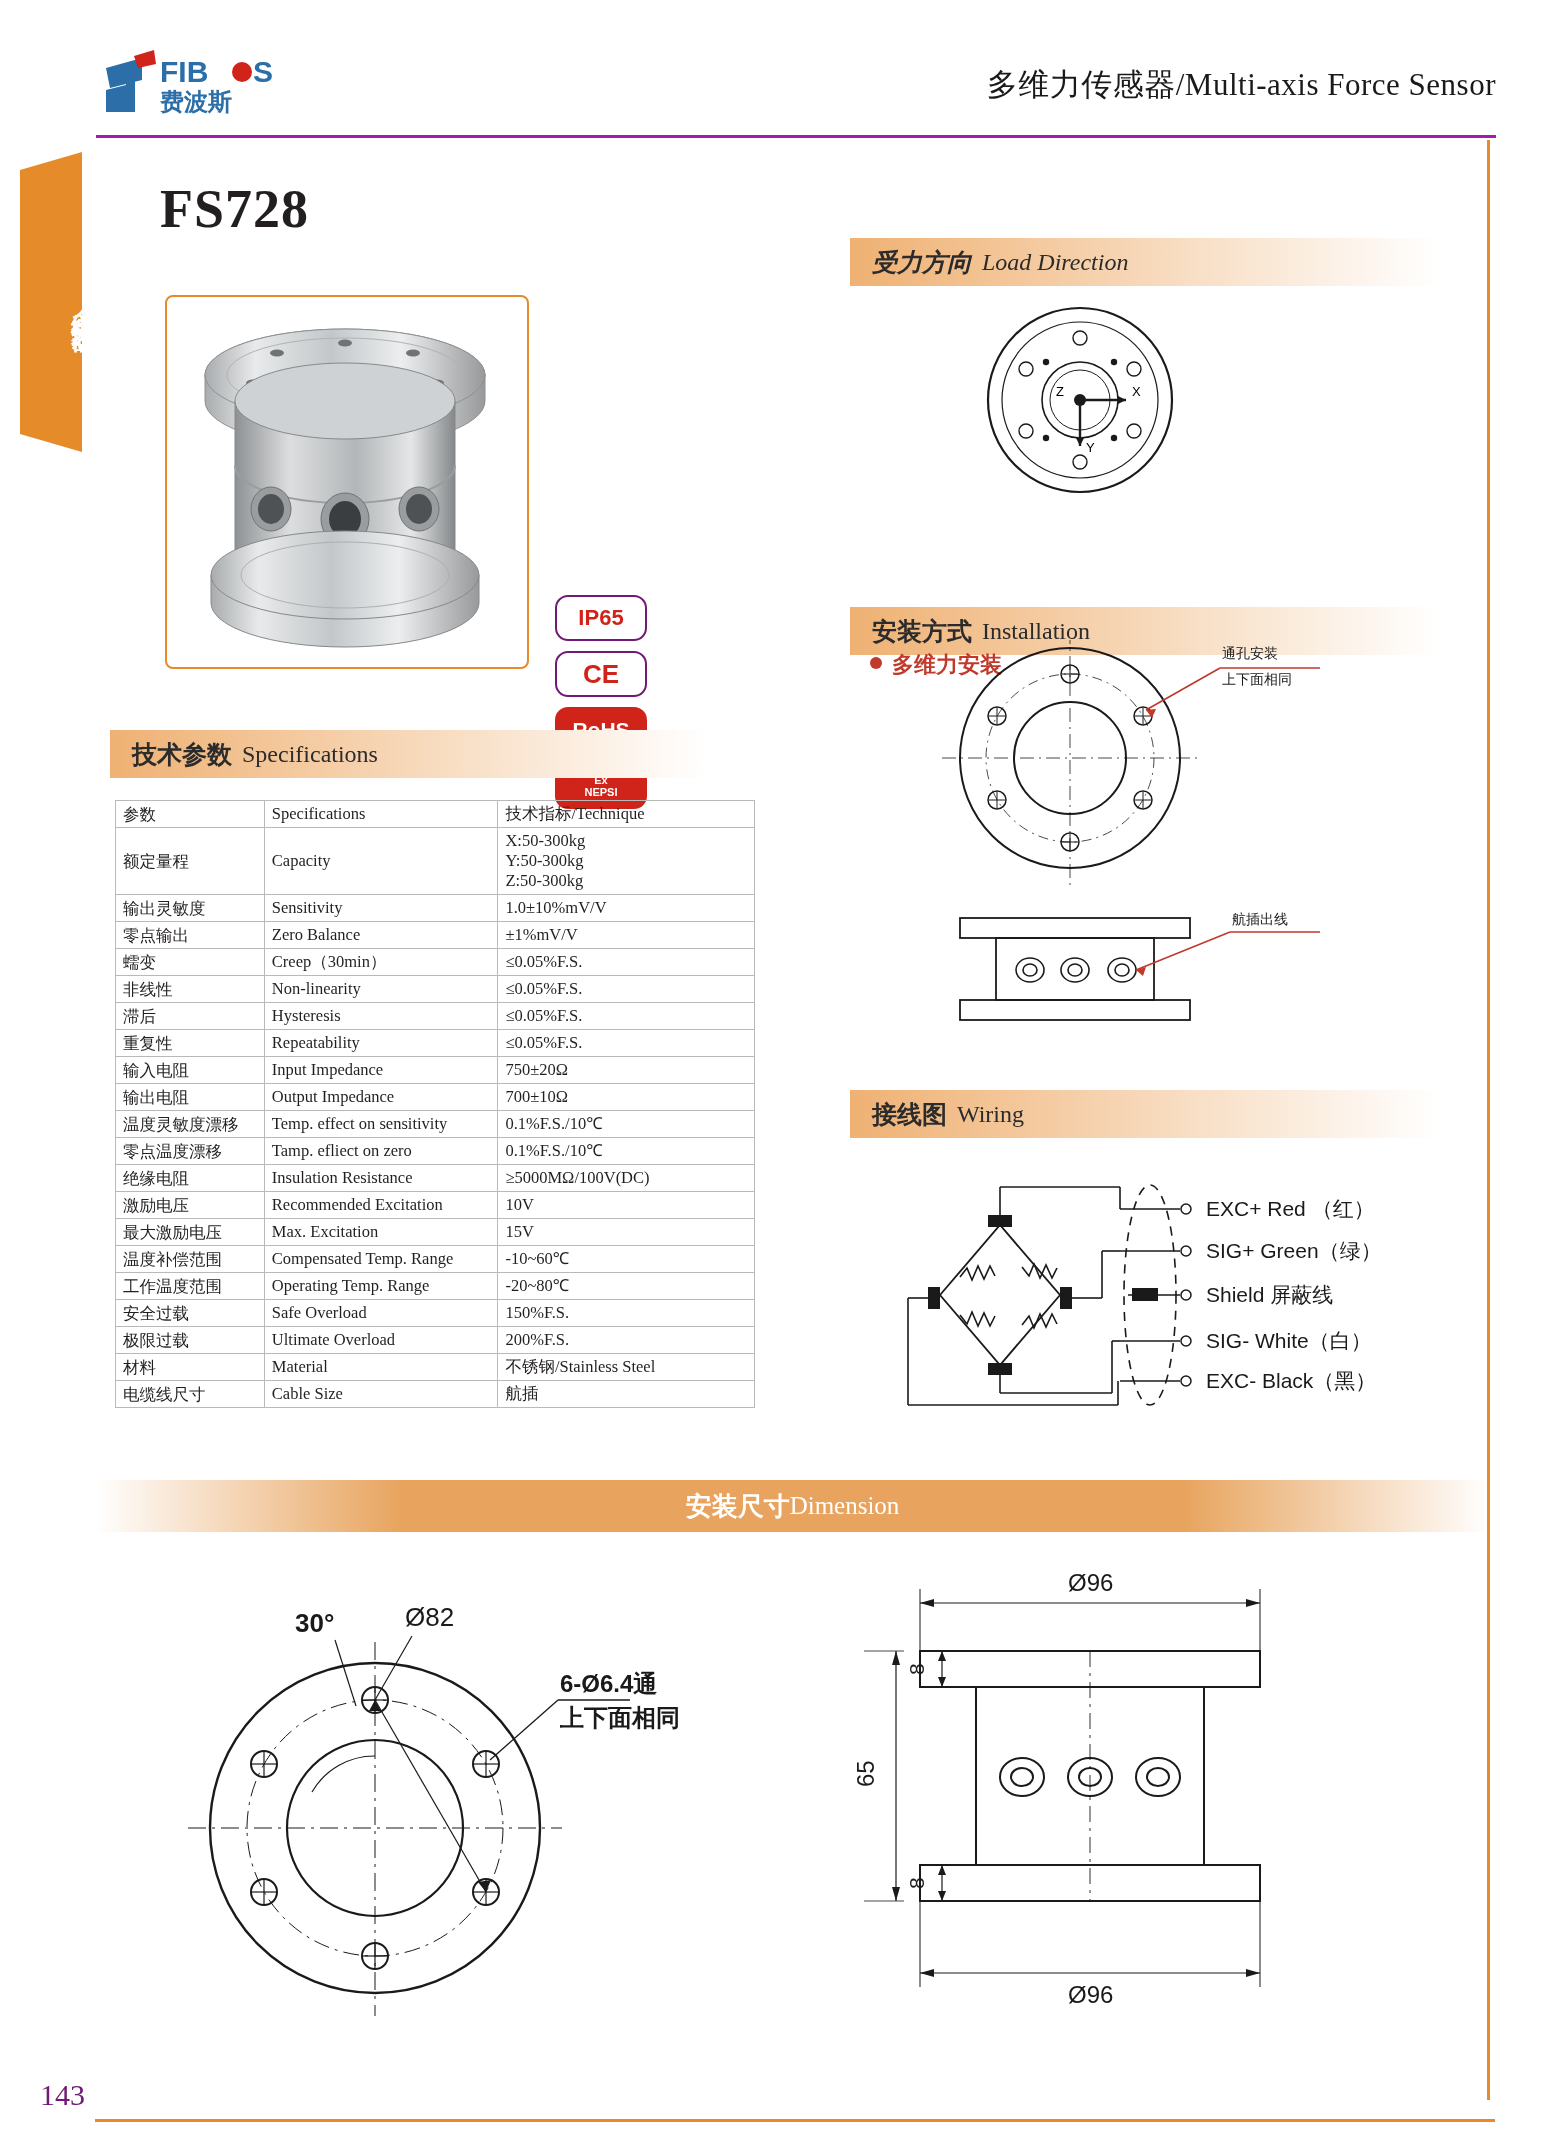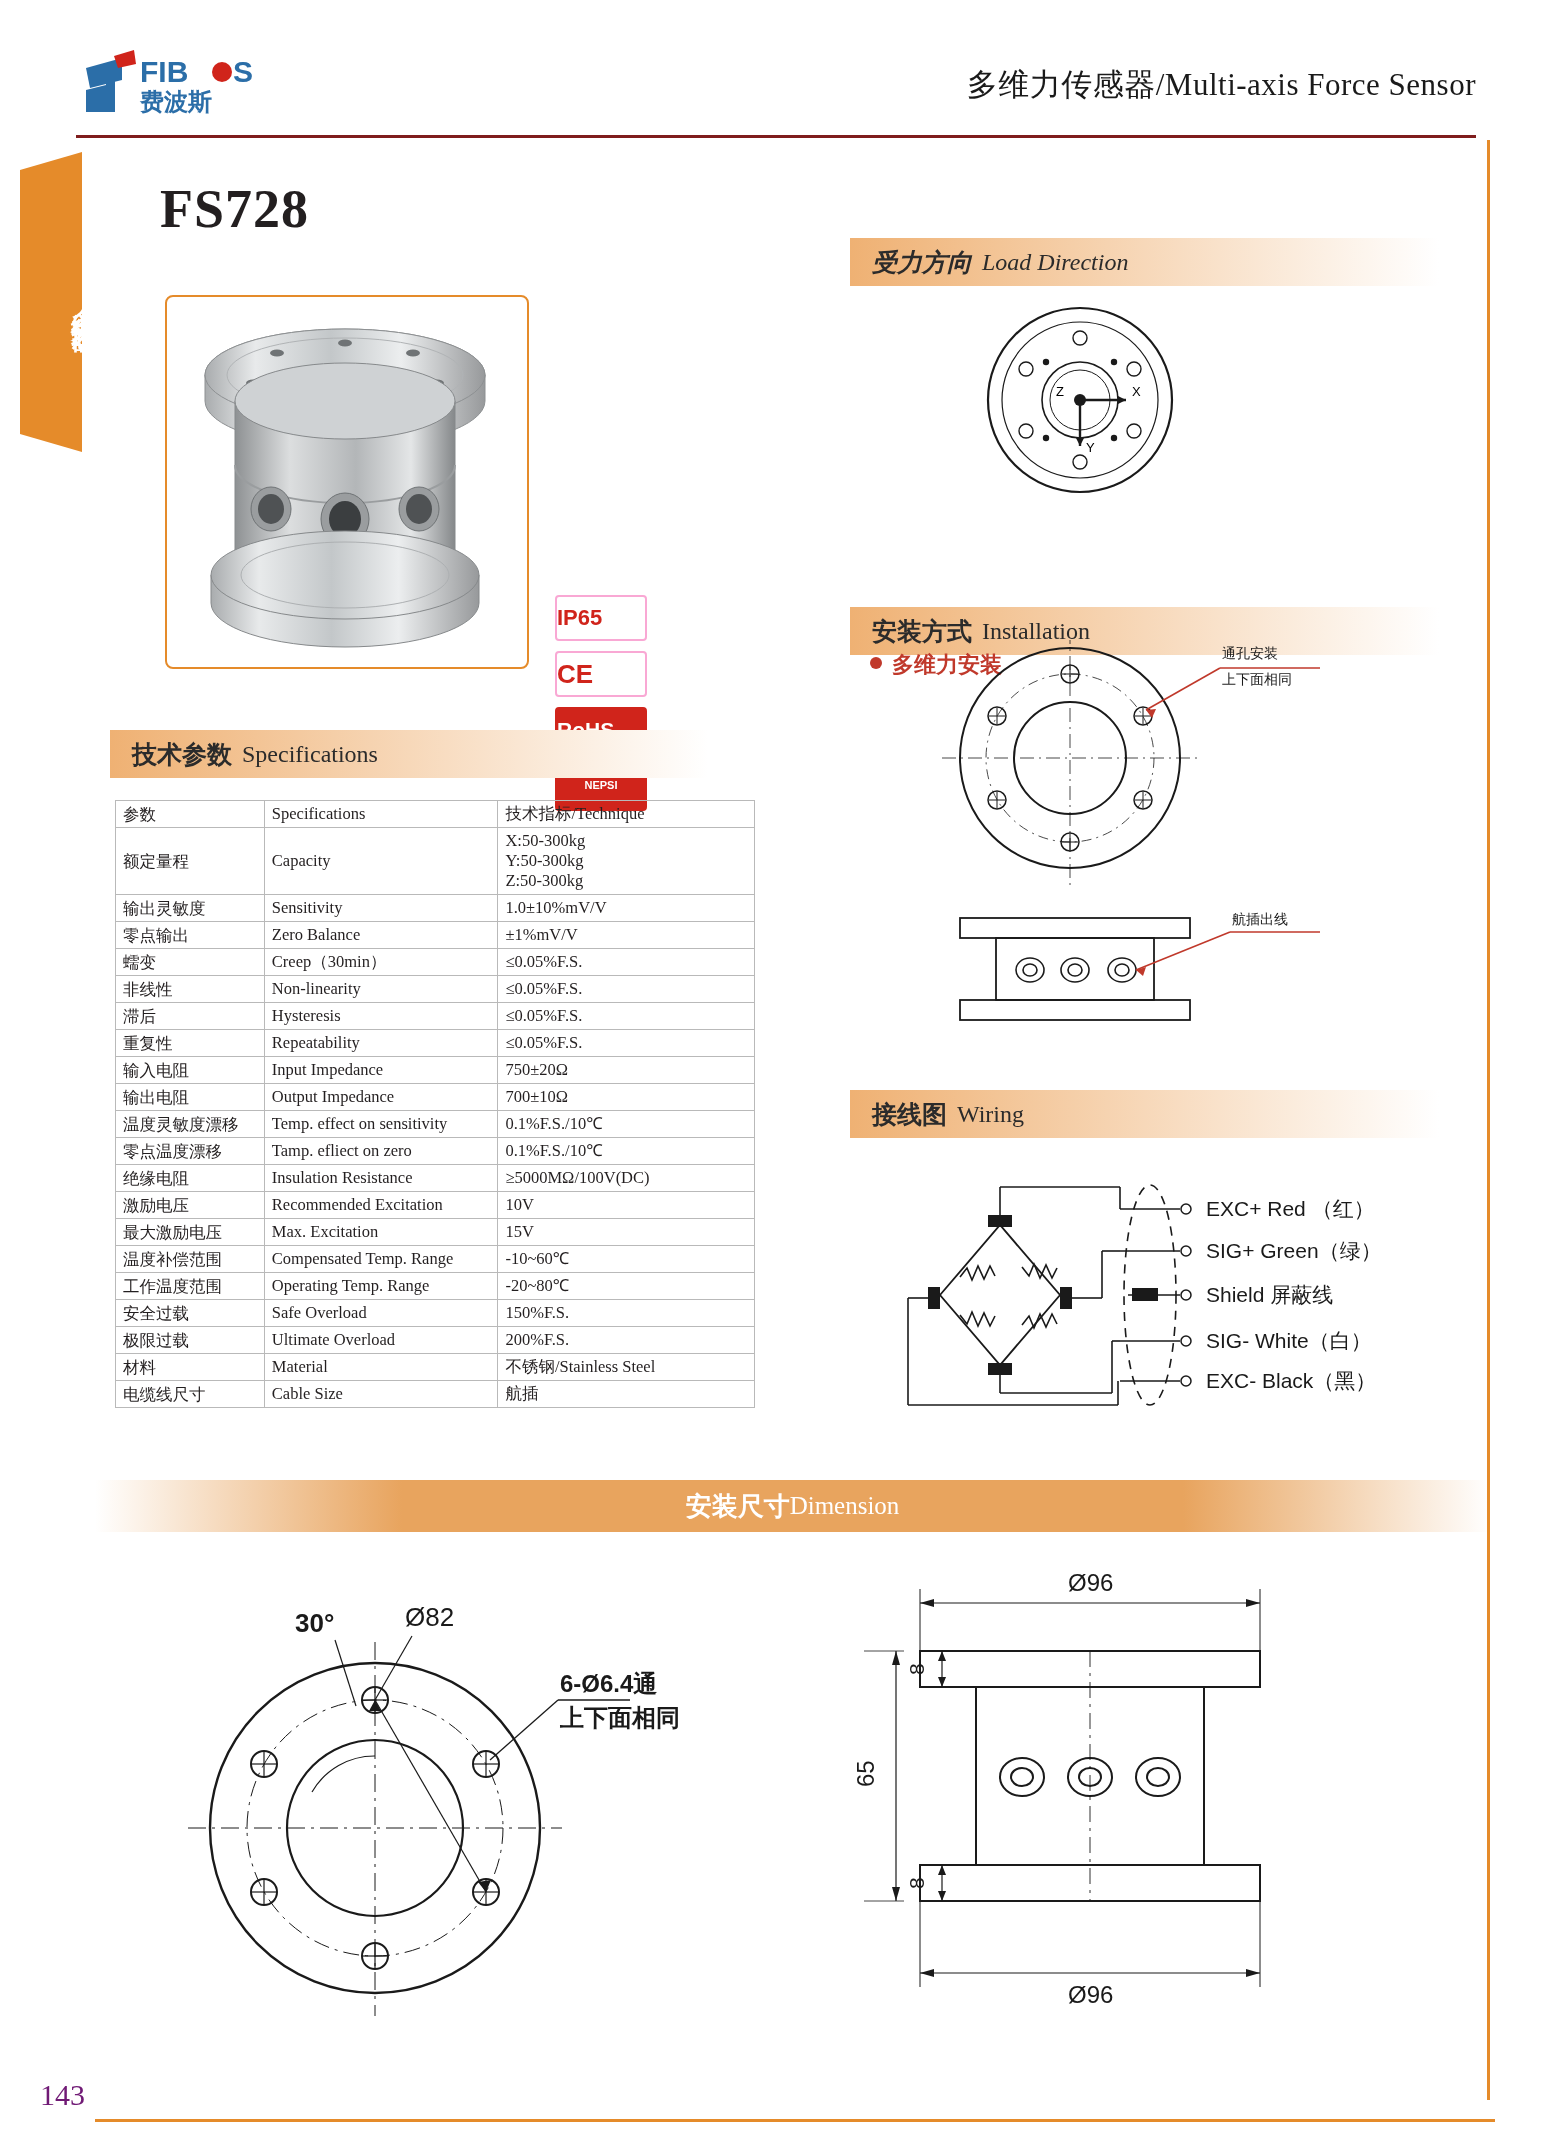--- a/index.html
+++ b/index.html
@@ -7,22 +7,22 @@
     width:1550px;height:2150px;position:relative;
     background:#ffffff;
     font-family:"Liberation Serif", serif;
     color:#231f20;
     overflow:hidden;
   }
   .page{position:absolute;inset:0;}
 
   
   .header{
-    position:absolute;left:76px;top:40px;width:1400px;height:95px;
-    border-bottom:3px solid #7f1d1d;
+    position:absolute;left:96px;top:40px;width:1400px;height:95px;
+    border-bottom:3px solid #a21caf;
     text-align:center;
   }
   .logo{position:absolute;left:0;top:10px;width:210px;height:72px;}
   .logo svg{display:block;}
   .header-title{
     position:absolute;right:0;top:24px;
     font-size:31px;letter-spacing:.5px;color:#1a1a1a;
     font-family:"Liberation Serif", serif;white-space:nowrap;
   }
 
@@ -51,22 +51,22 @@
   .photo-frame{
     position:absolute;left:165px;top:295px;width:360px;height:370px;
     border:2px solid #e58b2a;border-radius:8px;background:#fff;
     overflow:hidden;
   }
   .photo-frame svg{position:absolute;left:0;top:0;}
 
   
   .badges{position:absolute;left:555px;top:595px;width:180px;}
   .badge{
-    display:inline-flex;align-items:center;justify-content:flex-start;
-    border:2px solid #f9a8d4;border-radius:4px;background:#fff;
+    display:inline-flex;align-items:center;justify-content:center;
+    border:2px solid #701a75;border-radius:13px;background:#fff;
     color:#d0241b;font-weight:bold;
     font-family:"Liberation Sans", sans-serif;
     margin:0 6px 10px 0;
   }
   .badge-ip{width:88px;height:42px;font-size:22px;}
   .badge-ce{width:88px;height:42px;font-size:26px;}
   .badge-rohs{width:88px;height:42px;background:#d0241b;color:#fff;border-color:#d0241b;font-size:21px;}
   .badge-ex{width:88px;height:42px;background:#d0241b;color:#fff;border-color:#d0241b;font-size:11px;line-height:12px;flex-direction:column;}
 
   

